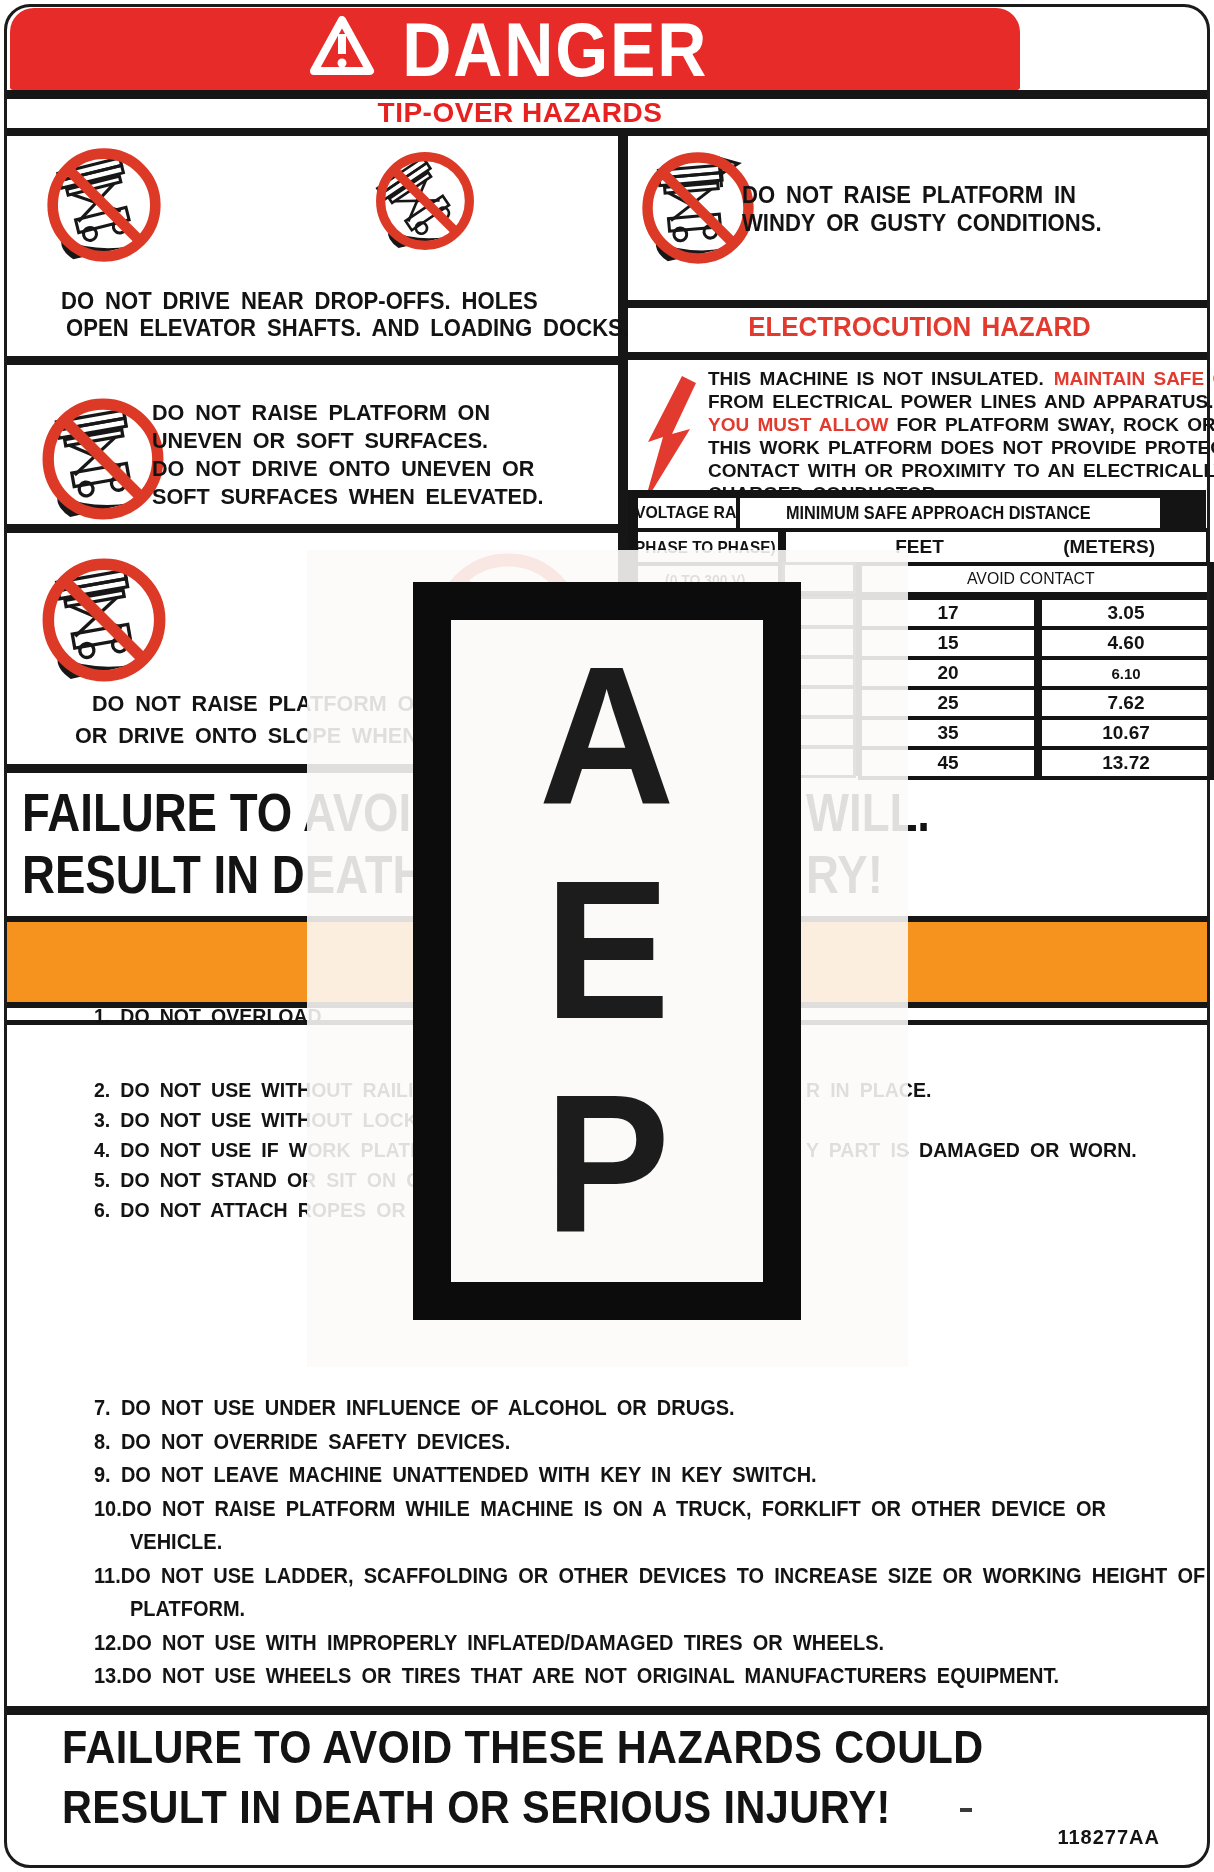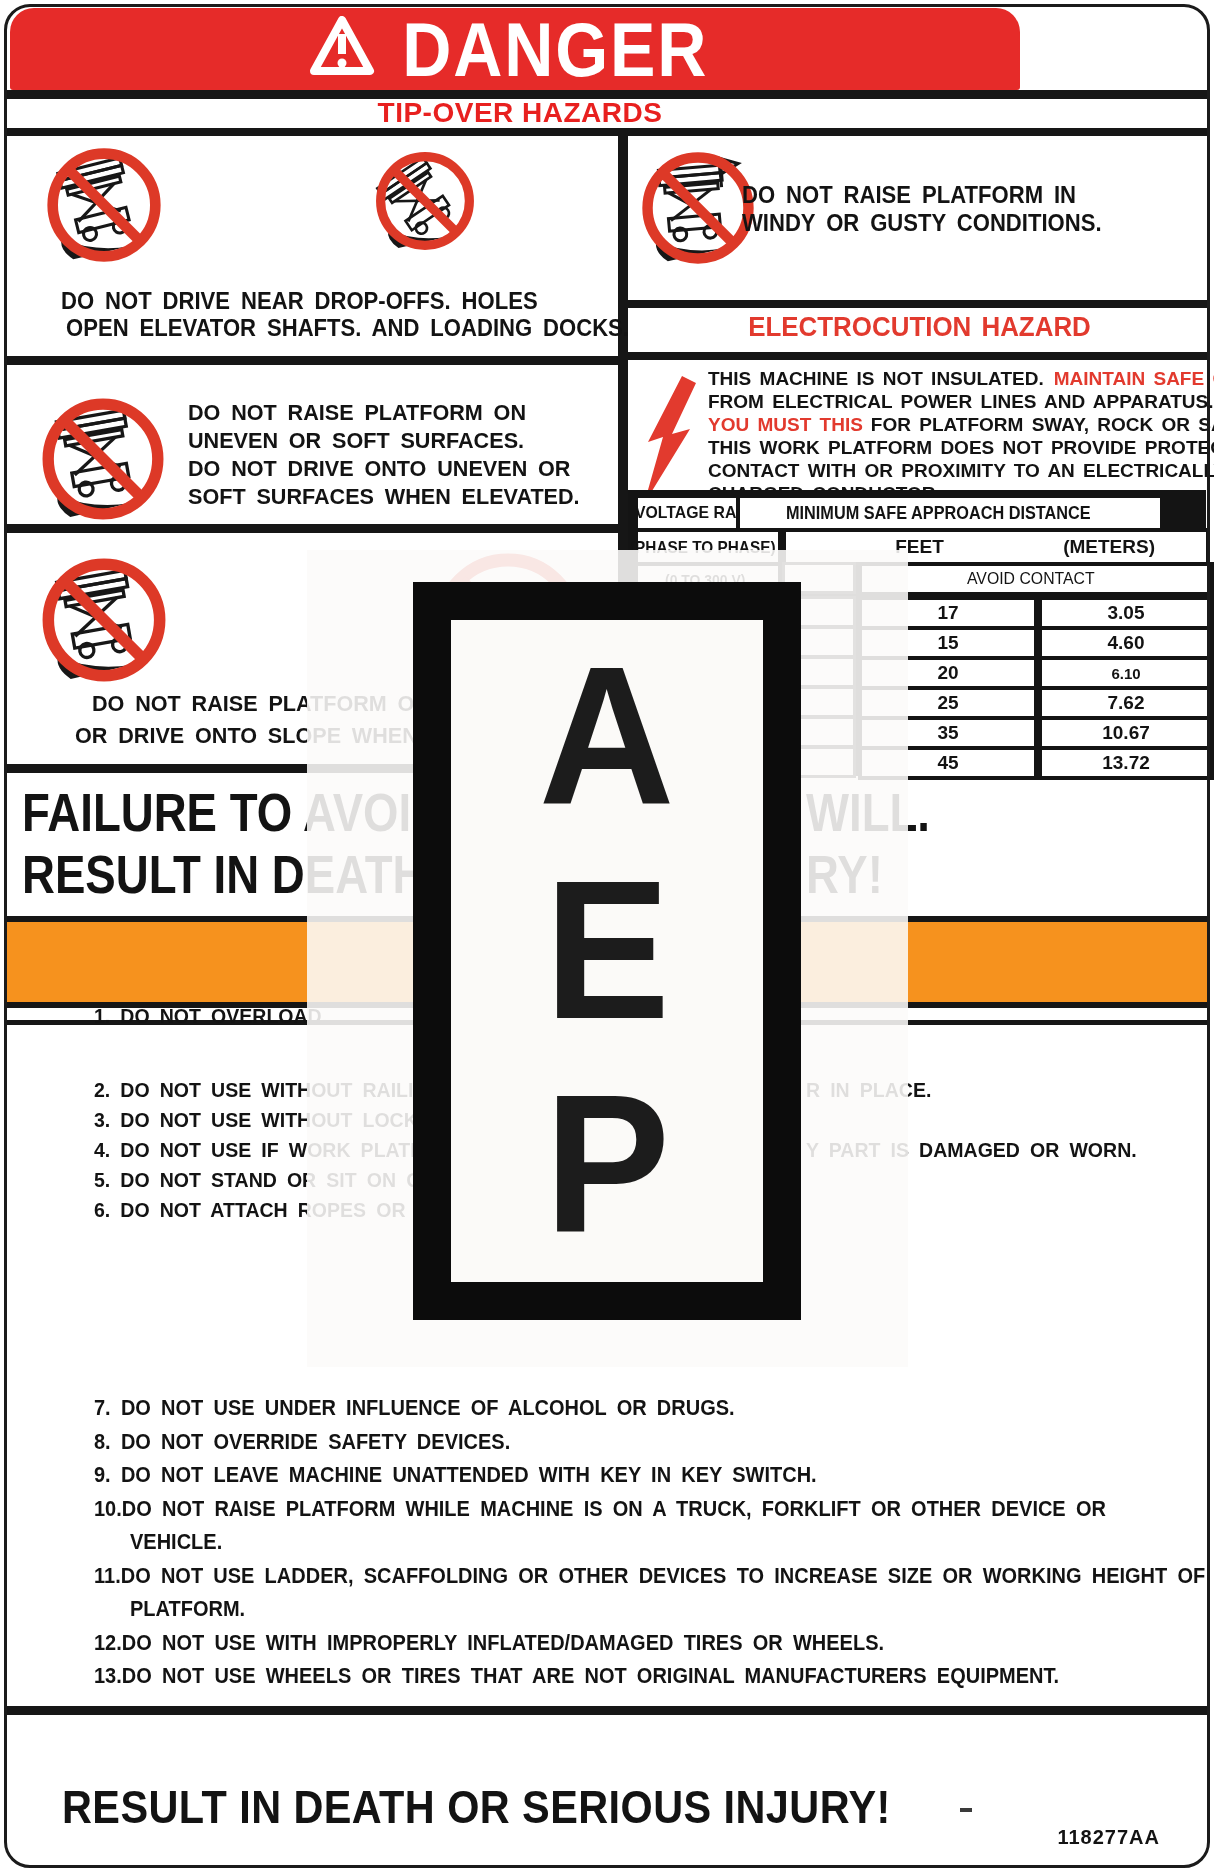--- a/index.html
+++ b/index.html
@@ -113,21 +113,21 @@
     <line x1="26" y1="35" x2="63" y2="59"></line>
     <line x1="63" y1="35" x2="26" y2="59"></line>
     <rect x="24" y="57" width="44" height="11"></rect>
     <circle cx="33" cy="71.5" r="5.5"></circle>
     <circle cx="59" cy="71.5" r="5.5"></circle>
 
   </g>
   <circle cx="50" cy="50" r="43.5" fill="none" stroke="#dd3927" stroke-width="9"></circle>
   <line x1="19.5" y1="19.5" x2="80.5" y2="80.5" stroke="#dd3927" stroke-width="9"></line>
   </svg></div>
-  <div class="abs smallcap" style="left:152px;top:399px;margin-left:36px;">
+  <div class="abs smallcap" style="left:152px;top:399px;">
     <div><span class="cnd cx96">DO NOT RAISE PLATFORM ON</span></div>
     <div><span class="cnd cx96">UNEVEN OR SOFT SURFACES.</span></div>
     <div><span class="cnd cx96">DO NOT DRIVE ONTO UNEVEN OR</span></div>
     <div><span class="cnd cx96">SOFT SURFACES WHEN ELEVATED.</span></div>
   </div>
   <div class="bar" style="left:4px;top:524px;width:614px;height:9px;"></div>
 
   <div class="icon-slot" style="left:40px;top:556px;width:128px;height:128px;"><svg viewBox="0 0 100 100" width="100%" height="100%">
   <path d="M14 79 Q42 90 72 85 L24 96 Q12 88 14 79 Z" fill="#171717"></path>
   <g transform="rotate(-10 48 52)" fill="none" stroke="#171717" stroke-width="2.6">
@@ -173,21 +173,21 @@
   <div id="elec-title" class="abs"><span class="cnd cx96" style="transform-origin:center;">ELECTROCUTION HAZARD</span></div>
   <div class="bar" style="left:628px;top:352px;width:582px;height:8px;"></div>
 
   <div class="icon-slot" style="left:640px;top:374px;width:58px;height:132px;">
     <svg width="58" height="132" viewBox="0 0 58 132">
       <path d="M42 2 L8 68 L23 63 L4 130 L50 55 L32 60 L56 9 Z" fill="#e23a2e"></path>
     </svg>
   </div>
   <div class="para-line" style="top:368px;"><span>THIS MACHINE IS NOT INSULATED.</span><span class="red" style="margin-left:10px;">MAINTAIN SAFE CLEARANCES</span></div>
   <div class="para-line" style="top:391px;"><span>FROM ELECTRICAL POWER LINES AND APPARATUS.</span></div>
-  <div class="para-line" style="top:414px;"><span class="red">YOU MUST THIS</span><span style="margin-left:8px;">FOR PLATFORM SWAY, ROCK OR SAG.</span></div>
+  <div class="para-line" style="top:414px;"><span class="red">YOU MUST ALLOW</span><span style="margin-left:8px;">FOR PLATFORM SWAY, ROCK OR SAG.</span></div>
   <div class="para-line" style="top:437px;"><span>THIS WORK PLATFORM DOES NOT PROVIDE PROTECTION FROM</span></div>
   <div class="para-line" style="top:460px;"><span>CONTACT WITH OR PROXIMITY TO AN ELECTRICALLY</span></div>
   <div class="para-line" style="top:483px;"><span>CHARGED CONDUCTOR.</span></div>
 
   <div id="tbl-bg" class="abs"></div>
   <div class="tcell" style="left:634px;top:494px;width:140px;height:30px;font-size:17px;">
       <span class="cnd cx93">VOLTAGE RANGE</span>
     </div>
   <div class="tcell" style="left:736px;top:494px;width:420px;height:30px;font-size:17.5px;">
       <span class="cnd cx93">MINIMUM SAFE APPROACH DISTANCE</span>
@@ -272,20 +272,21 @@
       <div class="rule-row" style="top: 1463px; font-size: 21.5px;"><span class="rule-left cnd cx93">9.  DO NOT LEAVE MACHINE UNATTENDED WITH KEY IN KEY SWITCH.</span></div>
       <div class="rule-row" style="top: 1496.5px; font-size: 21.5px;"><span class="rule-left cnd cx93">10.DO NOT RAISE PLATFORM WHILE MACHINE IS ON A TRUCK, FORKLIFT OR OTHER DEVICE OR</span></div>
       <div class="rule-row" style="top: 1530px; font-size: 21.5px;"><span class="rule-cont cnd cx93">VEHICLE.</span></div>
       <div class="rule-row" style="top: 1563.5px; font-size: 21.5px;"><span class="rule-left cnd cx93">11.DO NOT USE LADDER, SCAFFOLDING OR OTHER DEVICES TO INCREASE SIZE OR WORKING HEIGHT OF</span></div>
       <div class="rule-row" style="top: 1597px; font-size: 21.5px;"><span class="rule-cont cnd cx93">PLATFORM.</span></div>
       <div class="rule-row" style="top: 1630.5px; font-size: 21.5px;"><span class="rule-left cnd cx93">12.DO NOT USE WITH IMPROPERLY INFLATED/DAMAGED TIRES OR WHEELS.</span></div>
       <div class="rule-row" style="top: 1664px; font-size: 21.5px;"><span class="rule-left cnd cx93">13.DO NOT USE WHEELS OR TIRES THAT ARE NOT ORIGINAL MANUFACTURERS EQUIPMENT.</span></div>
     </div>
 
   <div class="bar" style="left:4px;top:1706px;width:1206px;height:9px;"></div>
+  <div class="footline" style="top:1720px;"><span class="cnd cx90">FAILURE TO AVOID THESE HAZARDS COULD</span></div>
   <div class="footline" style="top:1780px;"><span class="cnd cx90">RESULT IN DEATH OR SERIOUS INJURY!</span></div>
   <div class="abs" style="left:960px;top:1808px;width:12px;height:4px;background:#3a3a3a;"></div>
   <div id="partnum" class="abs">118277AA</div>
 
   <div id="sticker" class="abs"></div>
   <div id="aep-box" class="abs">
     <span class="aep-letter">A</span>
     <span class="aep-letter">E</span>
     <span class="aep-letter">P</span>
   </div>

